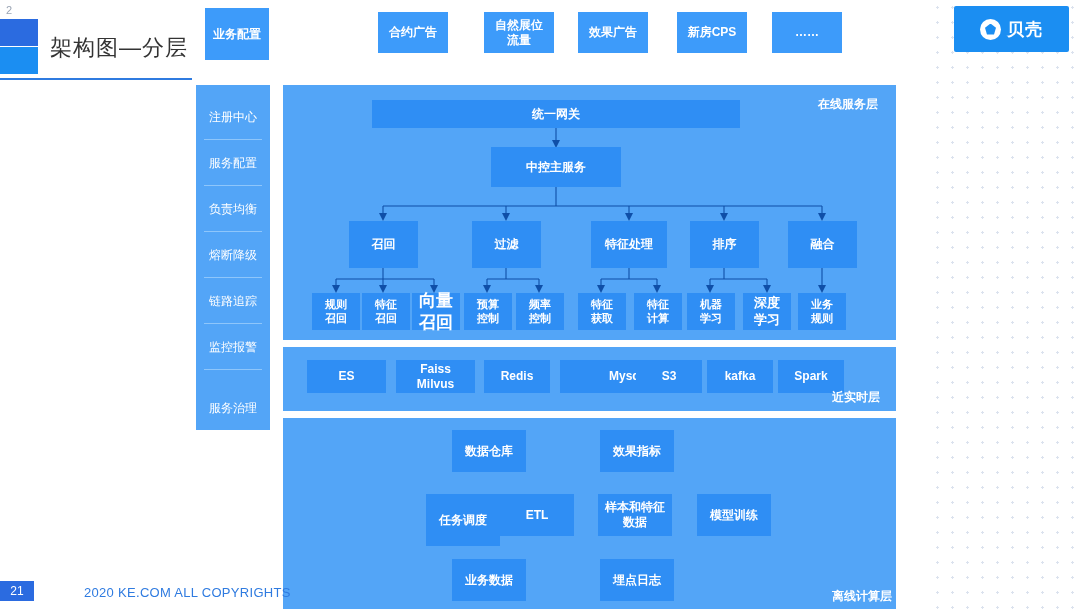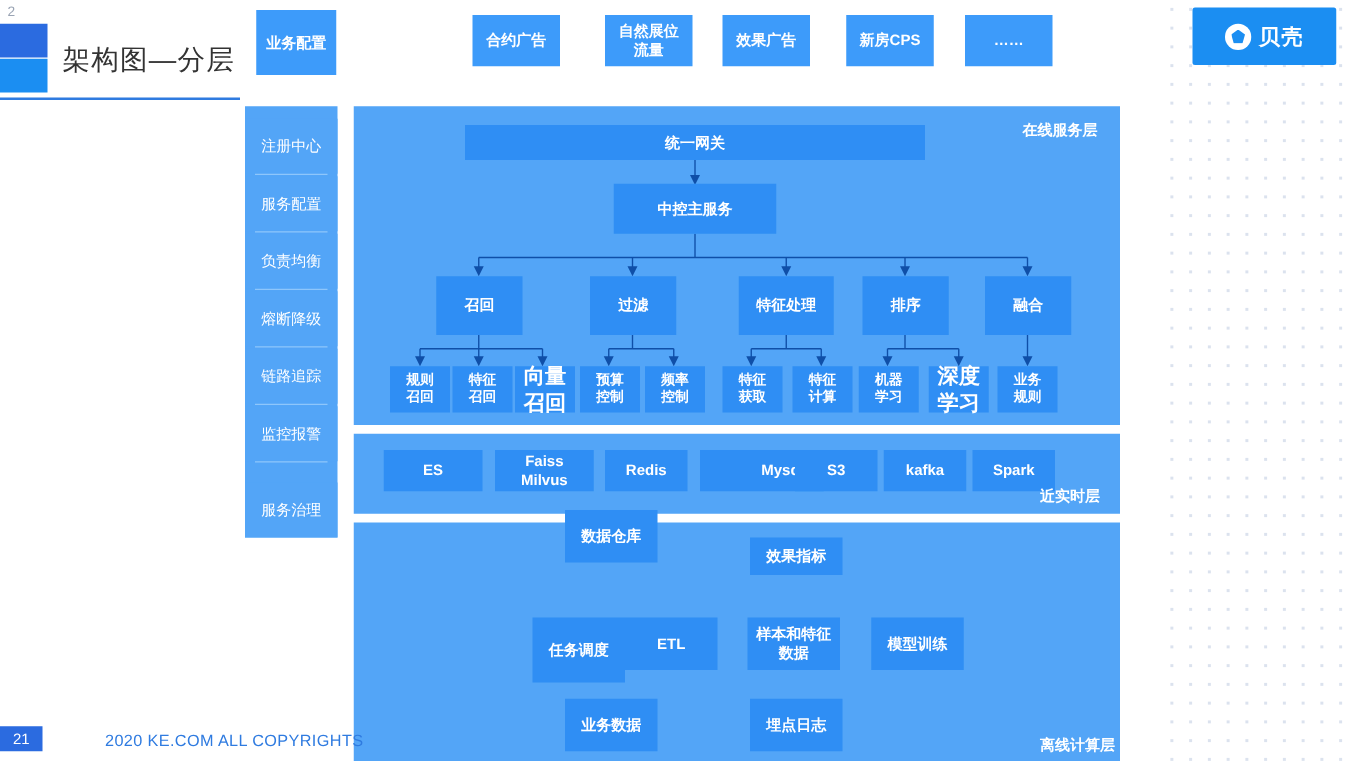--- a/index.html
+++ b/index.html
@@ -253,21 +253,21 @@
 获取</span>
 </div>
 <div class="box" style="left:634px;top:293px;width:48px;height:37px;white-space:pre-line;font-size:11px;">
   <span style="white-space:pre-line;">特征
 计算</span>
 </div>
 <div class="box" style="left:687px;top:293px;width:48px;height:37px;white-space:pre-line;font-size:11px;">
   <span style="white-space:pre-line;">机器
 学习</span>
 </div>
-<div class="box" style="left:743px;top:293px;width:48px;height:37px;white-space:pre-line;font-size:17px;">
+<div class="box" style="left:743px;top:293px;width:48px;height:37px;white-space:pre-line;font-size:13px;">
   <span style="white-space:pre-line;">深度
 学习</span>
 </div>
 <div class="box" style="left:798px;top:293px;width:48px;height:37px;white-space:pre-line;font-size:11px;">
   <span style="white-space:pre-line;">业务
 规则</span>
 </div>
 
 <div class="panel" style="left:283px;top:347px;width:613px;height:64px;"></div>
 <div class="panel-label" style="left:832px;top:389px;">近实时层</div>
@@ -291,24 +291,24 @@
 <div class="box" style="left:707px;top:360px;width:66px;height:33px;">
   <span>kafka</span>
 </div>
 <div class="box" style="left:778px;top:360px;width:66px;height:33px;">
   <span>Spark</span>
 </div>
 
 <div class="panel" style="left:283px;top:418px;width:613px;height:191px;"></div>
 <div class="panel-label" style="left:832px;top:588px;">离线计算层</div>
 
-<div class="box" style="left:452px;top:408px;width:74px;height:42px;">
+<div class="box" style="left:452px;top:430px;width:74px;height:42px;">
   <span>数据仓库</span>
 </div>
-<div class="box" style="left:600px;top:430px;width:74px;height:30px;">
+<div class="box" style="left:600px;top:430px;width:74px;height:42px;">
   <span>效果指标</span>
 </div>
 <div class="box" style="left:426px;top:494px;width:74px;height:52px;">
   <span>任务调度</span>
 </div>
 <div class="box" style="left:500px;top:494px;width:74px;height:42px;">
   <span>ETL</span>
 </div>
 <div class="box" style="left:598px;top:494px;width:74px;height:42px;white-space:pre-line;">
   <span style="white-space:pre-line;">样本和特征

